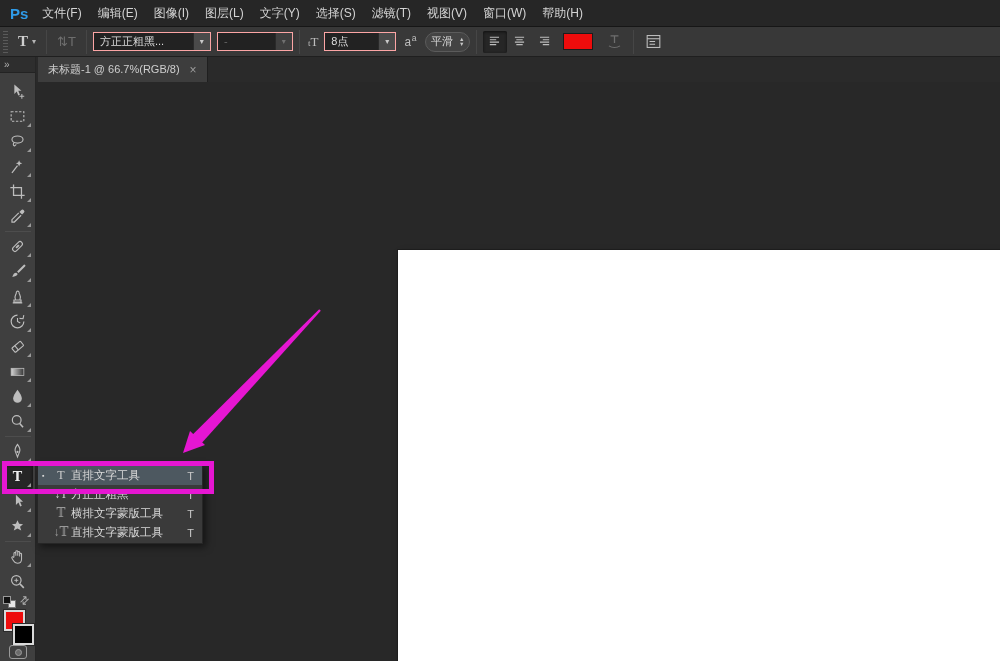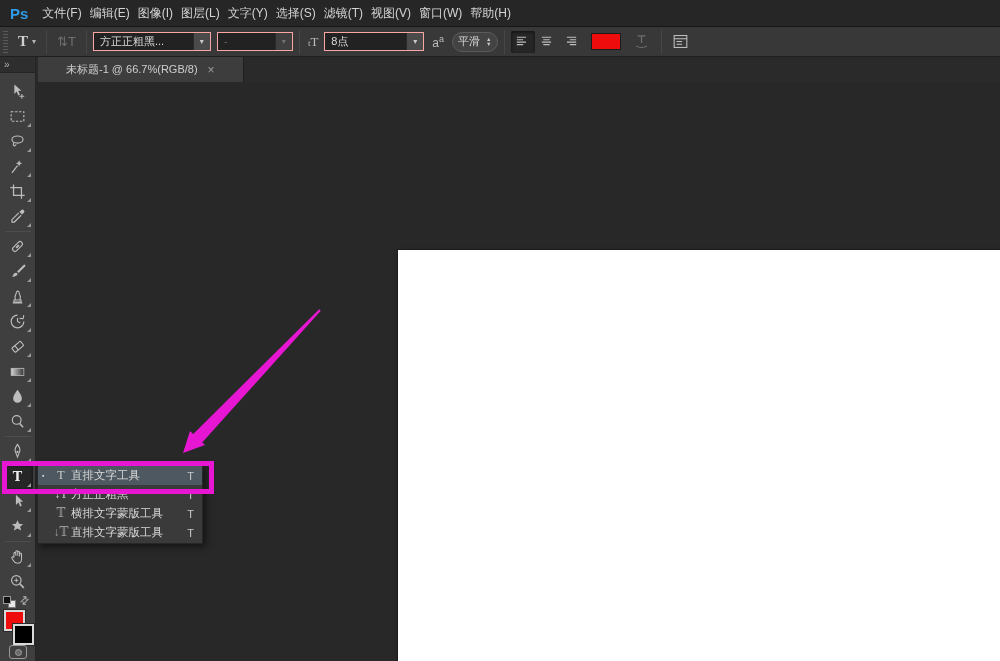--- a/index.html
+++ b/index.html
@@ -3,21 +3,21 @@
 <meta charset="utf-8">
 <style>
   * { margin:0; padding:0; box-sizing:border-box; }
   html,body { width:1000px; height:661px; overflow:hidden; }
   body { background:#282828; font-family:"Liberation Sans","DejaVu Sans",sans-serif; position:relative; }
 
   
   .menubar { position:absolute; left:0; top:0; width:1000px; height:27px; background:#262626;
              border-bottom:1px solid #161616; display:flex; align-items:center; }
   .ps-logo { color:#2f9be8; font-weight:bold; font-size:15px; margin:0 14px 0 10px; letter-spacing:0; }
-  .menu-items { display:flex; gap:8px;align-items:flex-end; }
+  .menu-items { display:flex; gap:16px;align-items:flex-end; }
   .menu-item { color:#d4d4d4; font-size:12px; cursor:default; }
 
   
   .optionsbar { position:absolute; left:0; top:27px; width:1000px; height:30px; background:#383838;
                 border-bottom:1px solid #1f1f1f; display:flex; align-items:center; }
   .grip { width:5px; height:22px; margin:0 6px 0 3px;
           background-image:repeating-linear-gradient(to bottom,#5a5a5a 0 1px,transparent 1px 3px);
           background-size:3px 100%; background-repeat:repeat-x; }
   .opt-sep { width:1px; height:24px; background:#272727; border-right:1px solid #464646; margin:0 6px; }
   .opt-btn { display:flex; align-items:center; justify-content:center; height:22px; padding:0 4px;
@@ -27,41 +27,41 @@
   .tool-preset .tp-t { font-family:"Liberation Serif","DejaVu Serif",serif; font-weight:bold; font-size:15px; }
   .caret { font-size:8px; color:#b5b5b5; }
   .field { background:#222; border:1px solid #fca5a5; height:19px; display:flex; align-items:stretch; }
   .field .val { padding:0 6px; color:#dcdcdc; font-size:11px; line-height:17px; flex:1; white-space:nowrap; overflow:hidden; }
   .field.disabled .val { color:#666; }
   .field .arrow-btn { width:17px; background:#4a4a4a; border-left:1px solid #2a2a2a;
                       display:flex; align-items:center; justify-content:center; color:#c9c9c9; font-size:8px; }
   .field.disabled .arrow-btn { color:#707070; background:#3f3f3f; }
   .f-font { width:118px; }
   .f-style { width:76px; margin-left:6px; }
-  .f-size { width:100px; }
+  .f-size { width:72px; }
   .size-icon { font-family:"Liberation Serif","DejaVu Serif",serif; color:#bdbdbd; font-size:13px; margin:0 6px 0 2px; }
   .size-icon small { font-size:9px; }
-  .aa-icon { color:#bdbdbd; font-size:12px; margin:0 8px; font-family:Liberation Sans, sans-serif; }
+  .aa-icon { color:#bdbdbd; font-size:12px; margin:0 8px; font-family:Liberation Mono, monospace; }
   .aa-icon sup { font-size:9px; }
   .smooth-combo { height:20px; background:#434343; border:1px solid #5b5b5b; border-radius:10px;
                   display:flex; align-items:center; padding:0 5px; gap:6px; }
   .smooth-combo .sc-val { color:#d8d8d8; font-size:11px; }
   .spinners { display:flex; flex-direction:column; line-height:5px; font-size:5.5px; color:#c9c9c9; }
   .align-btn { width:24px; height:22px; display:flex; align-items:center; justify-content:center; color:#bdbdbd; }
   .align-btn svg { width:17px; height:17px; }
   .align-btn.selected { background:#262626; box-shadow:inset 0 1px 3px #101010; border-radius:2px; }
   .color-swatch { width:30px; height:17px; margin:0 8px; border:1px solid #1c1c1c; }
   .ob-icon-btn { width:26px; height:22px; display:flex; align-items:center; justify-content:center; color:#c3c3c3; }
   .ob-icon-btn svg { width:19px; height:19px; }
   .ob-icon-btn.grayed { color:#6e6e6e; }
 
   
   .tabbar { position:absolute; left:36px; top:57px; width:964px; height:25px; background:#2a2a2a; }
   .doc-tab { position:absolute; left:2px; top:0; height:25px; background:#3d3d3d; border-right:1px solid #1f1f1f;
-             display:flex; align-items:center; padding:0 28px; gap:10px; }
+             display:flex; align-items:center; padding:0 10px; gap:10px; }
   .doc-tab .title { color:#cfcfcf; font-size:11px; white-space:nowrap; }
   .doc-tab .close { color:#9c9c9c; font-size:12px; line-height:1; }
 
   
   .toolbar { position:absolute; left:0; top:57px; width:36px; height:604px; background:#3f3f3f;
              border-right:1px solid #262626; }
   .tb-collapse { height:16px; background:#2e2e2e; color:#b0b0b0; font-size:10px; line-height:15px;
                  padding-left:4px; letter-spacing:-1px; border-bottom:1px solid #232323; }
   .tools { padding-top:6px; display:flex; flex-direction:column; align-items:center; }
   .tool { position:relative; width:30px; height:25px; display:flex; align-items:center; justify-content:center;

